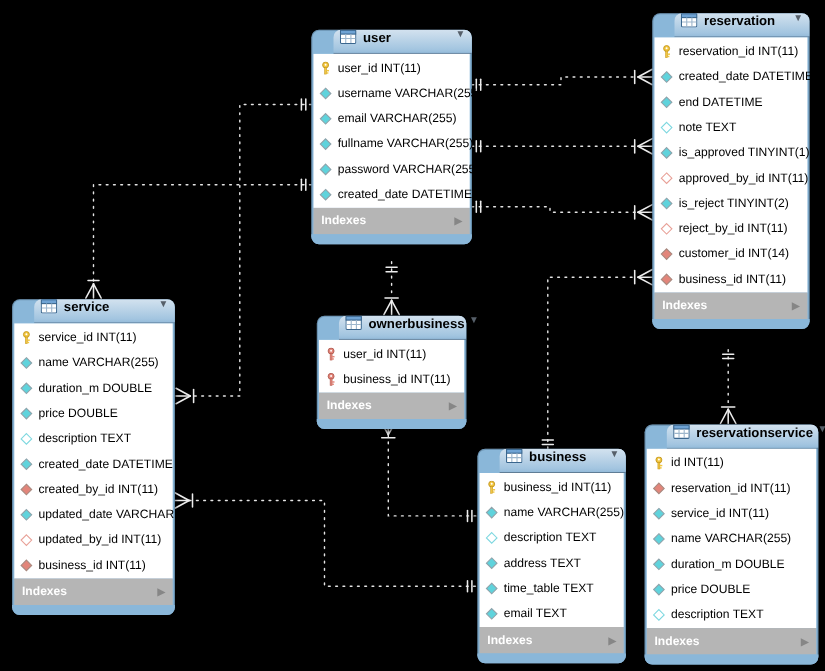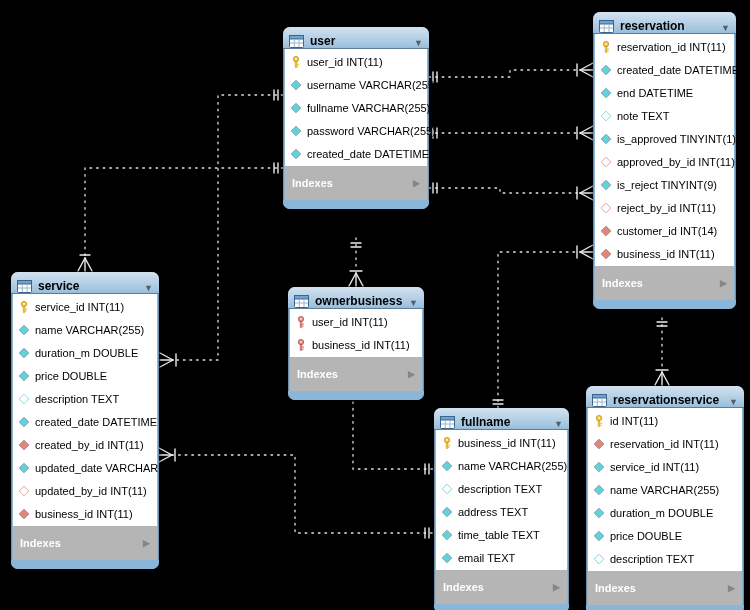--- a/index.html
+++ b/index.html
@@ -3,27 +3,27 @@
 <meta charset="utf-8">
 <style>
   html,body{margin:0;padding:0;background:#000;}
   #canvas{position:relative;width:750px;height:610px;background:#000;overflow:hidden;
           font-family:"Liberation Sans",sans-serif;}
   #rel-svg{position:absolute;left:0;top:0;z-index:0;}
   .table-card{position:absolute;z-index:1;background:#8ab7d9;border-radius:7px;
               box-shadow:0 1px 4px rgba(0,0,0,.7), inset 0 0 0 1px rgba(45,75,100,.35);}
   .tbl-hdr{height:21px;border-radius:7px 7px 0 0;
            background:linear-gradient(#d3e2ef,#a3c5e0 85%,#96bcda);
-           border-bottom:1px solid #5f7d96;display:flex;align-items:flex-end;padding:0 6px;}
+           border-bottom:1px solid #5f7d96;display:flex;align-items:flex-start;padding:0 6px;margin-left:20px;}
   .tbl-title{font-size:12px;font-weight:bold;color:#000;margin-left:6px;white-space:nowrap;flex:1;}
   .tri{font-size:9px;color:#565f69;line-height:1;margin-left:4px;}
   .tbl-body{background:#fff;margin:0 2px;padding:1px 0;}
   .col-row{height:23px;display:flex;align-items:center;padding:0 5px;font-size:11px;color:#000;white-space:nowrap;}
   .col-row .cicon{width:12px;height:12px;margin-right:5px;flex:0 0 12px;display:flex;align-items:center;}
-  .tbl-ftr{height:34px;background:#b5b5b5;margin:0 2px;display:flex;align-items:center;
+  .tbl-ftr{height:24px;background:#b5b5b5;margin:0 2px;display:flex;align-items:center;
            padding:0 7px;font-size:11px;font-weight:bold;color:#fff;white-space:nowrap;}
   .tbl-ftr .flabel{flex:1;}
   .farrow{font-size:9px;color:#868686;line-height:1;}
   .tbl-bar{height:9px;border-radius:0 0 7px 7px;background:#8ab7d9;}
   .rel-poly{fill:none;stroke:#e4e4e4;stroke-width:1.3;stroke-dasharray:1.6 5;stroke-linecap:round;}
   .rel-mark{stroke:#ededed;stroke-width:1.4;fill:none;stroke-linecap:round;}
 </style>
 </head>
 <body>
 
@@ -147,20 +147,28 @@
           </span>
           <span>user_id INT(11)</span>
         </div>
         <div class="col-row">
           <span class="cicon">
             <svg width="12" height="12" viewBox="0 0 12 12" xmlns="http://www.w3.org/2000/svg">
               <path d="M6 1.2 L10.8 6 L6 10.8 L1.2 6 Z" fill="#5fd3dc" stroke="#8fa3ab" stroke-width="1"></path>
             </svg>
           </span>
           <span>username VARCHAR(255)</span>
+        </div>
+        <div class="col-row">
+          <span class="cicon">
+            <svg width="12" height="12" viewBox="0 0 12 12" xmlns="http://www.w3.org/2000/svg">
+              <path d="M6 1.2 L10.8 6 L6 10.8 L1.2 6 Z" fill="#5fd3dc" stroke="#8fa3ab" stroke-width="1"></path>
+            </svg>
+          </span>
+          <span>email VARCHAR(255)</span>
         </div>
         <div class="col-row">
           <span class="cicon">
             <svg width="12" height="12" viewBox="0 0 12 12" xmlns="http://www.w3.org/2000/svg">
               <path d="M6 1.2 L10.8 6 L6 10.8 L1.2 6 Z" fill="#5fd3dc" stroke="#8fa3ab" stroke-width="1"></path>
             </svg>
           </span>
           <span>fullname VARCHAR(255)</span>
         </div>
         <div class="col-row">
@@ -252,21 +260,21 @@
             </svg>
           </span>
           <span>approved_by_id INT(11)</span>
         </div>
         <div class="col-row">
           <span class="cicon">
             <svg width="12" height="12" viewBox="0 0 12 12" xmlns="http://www.w3.org/2000/svg">
               <path d="M6 1.2 L10.8 6 L6 10.8 L1.2 6 Z" fill="#5fd3dc" stroke="#8fa3ab" stroke-width="1"></path>
             </svg>
           </span>
-          <span>is_reject TINYINT(9)</span>
+          <span>is_reject TINYINT(2)</span>
         </div>
         <div class="col-row">
           <span class="cicon">
             <svg width="12" height="12" viewBox="0 0 12 12" xmlns="http://www.w3.org/2000/svg">
               <path d="M6 1.2 L10.8 6 L6 10.8 L1.2 6 Z" fill="#ffffff" stroke="#e8a198" stroke-width="1"></path>
             </svg>
           </span>
           <span>reject_by_id INT(11)</span>
         </div>
         <div class="col-row">
@@ -448,21 +456,21 @@
       <div class="tbl-hdr">
         <span style="display: flex;">
           <svg width="15" height="13" viewBox="0 0 15 13" xmlns="http://www.w3.org/2000/svg">
             <rect x="0.5" y="0.5" width="14" height="12" rx="1" fill="#ffffff" stroke="#3a668e"></rect>
             <rect x="0.5" y="0.5" width="14" height="3.5" fill="#6fa3d4" stroke="#3a668e"></rect>
             <line x1="5.3" y1="4" x2="5.3" y2="12" stroke="#9db6cc" stroke-width="1"></line>
             <line x1="10" y1="4" x2="10" y2="12" stroke="#9db6cc" stroke-width="1"></line>
             <line x1="1" y1="8" x2="14" y2="8" stroke="#9db6cc" stroke-width="1"></line>
           </svg>
         </span>
-        <span class="tbl-title">fullname</span>
+        <span class="tbl-title">business</span>
         <span class="tri">▼</span>
       </div>
       <div class="tbl-body">
         <div class="col-row">
           <span class="cicon">
             <svg width="12" height="12" viewBox="0 0 12 12" xmlns="http://www.w3.org/2000/svg">
               <circle cx="6" cy="3.1" r="2.7" fill="#f2c63f" stroke="#c2951c" stroke-width="0.8"></circle>
               <circle cx="6" cy="2.8" r="0.9" fill="#ffffff"></circle>
               <rect x="5.1" y="5.4" width="1.8" height="6" fill="#f2c63f" stroke="#c2951c" stroke-width="0.5"></rect>
               <rect x="6.9" y="7.6" width="2.2" height="1.3" fill="#f2c63f"></rect>

